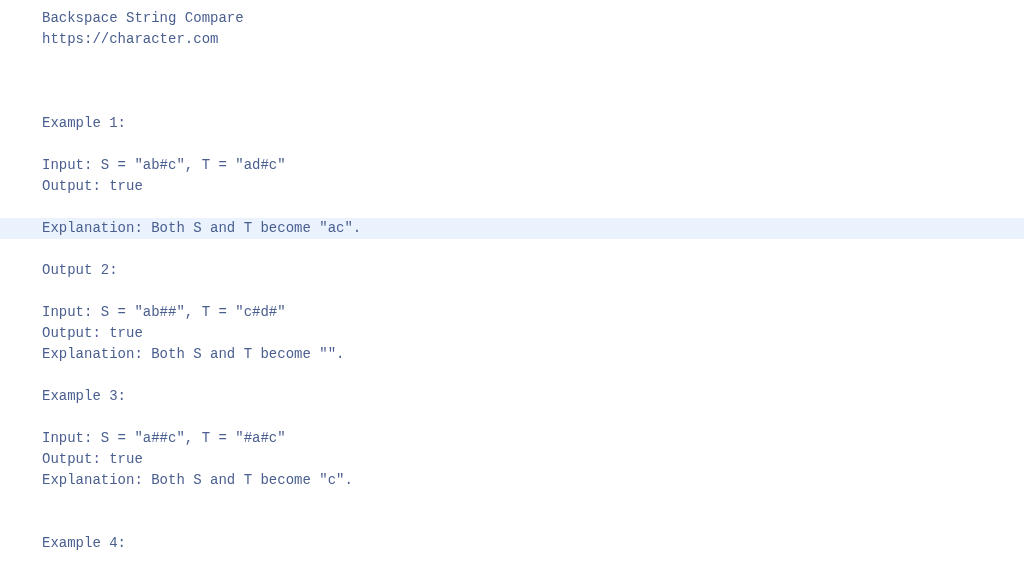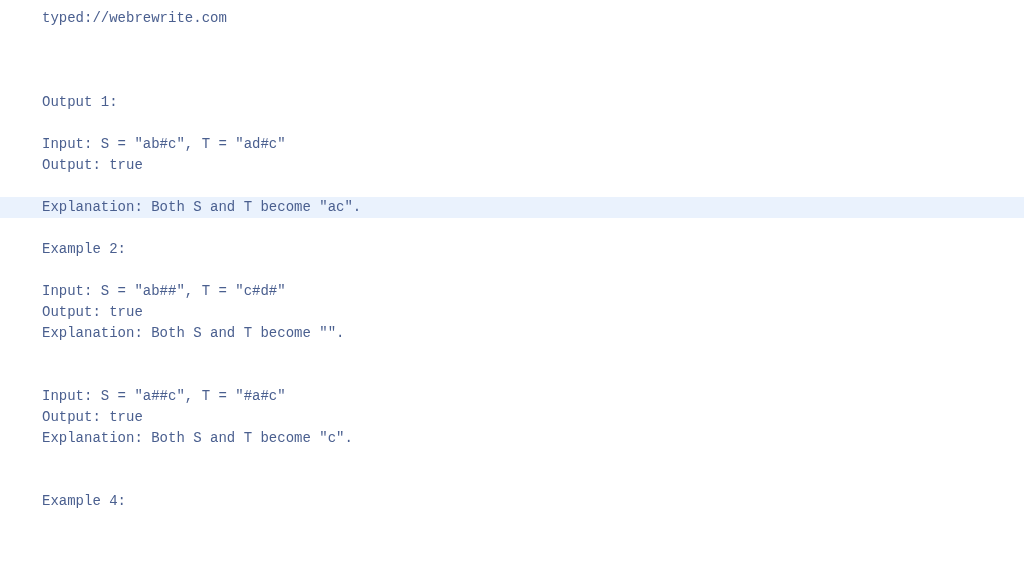--- a/index.html
+++ b/index.html
@@ -31,37 +31,39 @@
       margin-left: -42px;
       padding-left: 42px;
       margin-right: -2000px;
       padding-right: 2000px;
     }
   </style>
 </head>
 <body>
 
 <div class="editor" id="editor-container">
-    <div class="line">typed://webrewrite.com</div>
+<div class="line">Backspace String Compare</div>
+    <div class="line">https://character.com</div>
     <div class="line"></div>
     <div class="line"></div>
     <div class="line"></div>
-    <div class="line">Output 1:</div>
+    <div class="line">Example 1:</div>
     <div class="line"></div>
     <div class="line">Input: S = "ab#c", T = "ad#c"</div>
     <div class="line">Output: true</div>
     <div class="line"></div>
     <div class="line highlighted">Explanation: Both S and T become "ac".</div>
     <div class="line"></div>
-    <div class="line">Example 2:</div>
+    <div class="line">Output 2:</div>
     <div class="line"></div>
     <div class="line">Input: S = "ab##", T = "c#d#"</div>
     <div class="line">Output: true</div>
     <div class="line">Explanation: Both S and T become "".</div>
     <div class="line"></div>
+    <div class="line">Example 3:</div>
     <div class="line"></div>
     <div class="line">Input: S = "a##c", T = "#a#c"</div>
     <div class="line">Output: true</div>
     <div class="line">Explanation: Both S and T become "c".</div>
     <div class="line"></div>
     <div class="line"></div>
     <div class="line">Example 4:</div>
   </div>
 
 </body></html>

